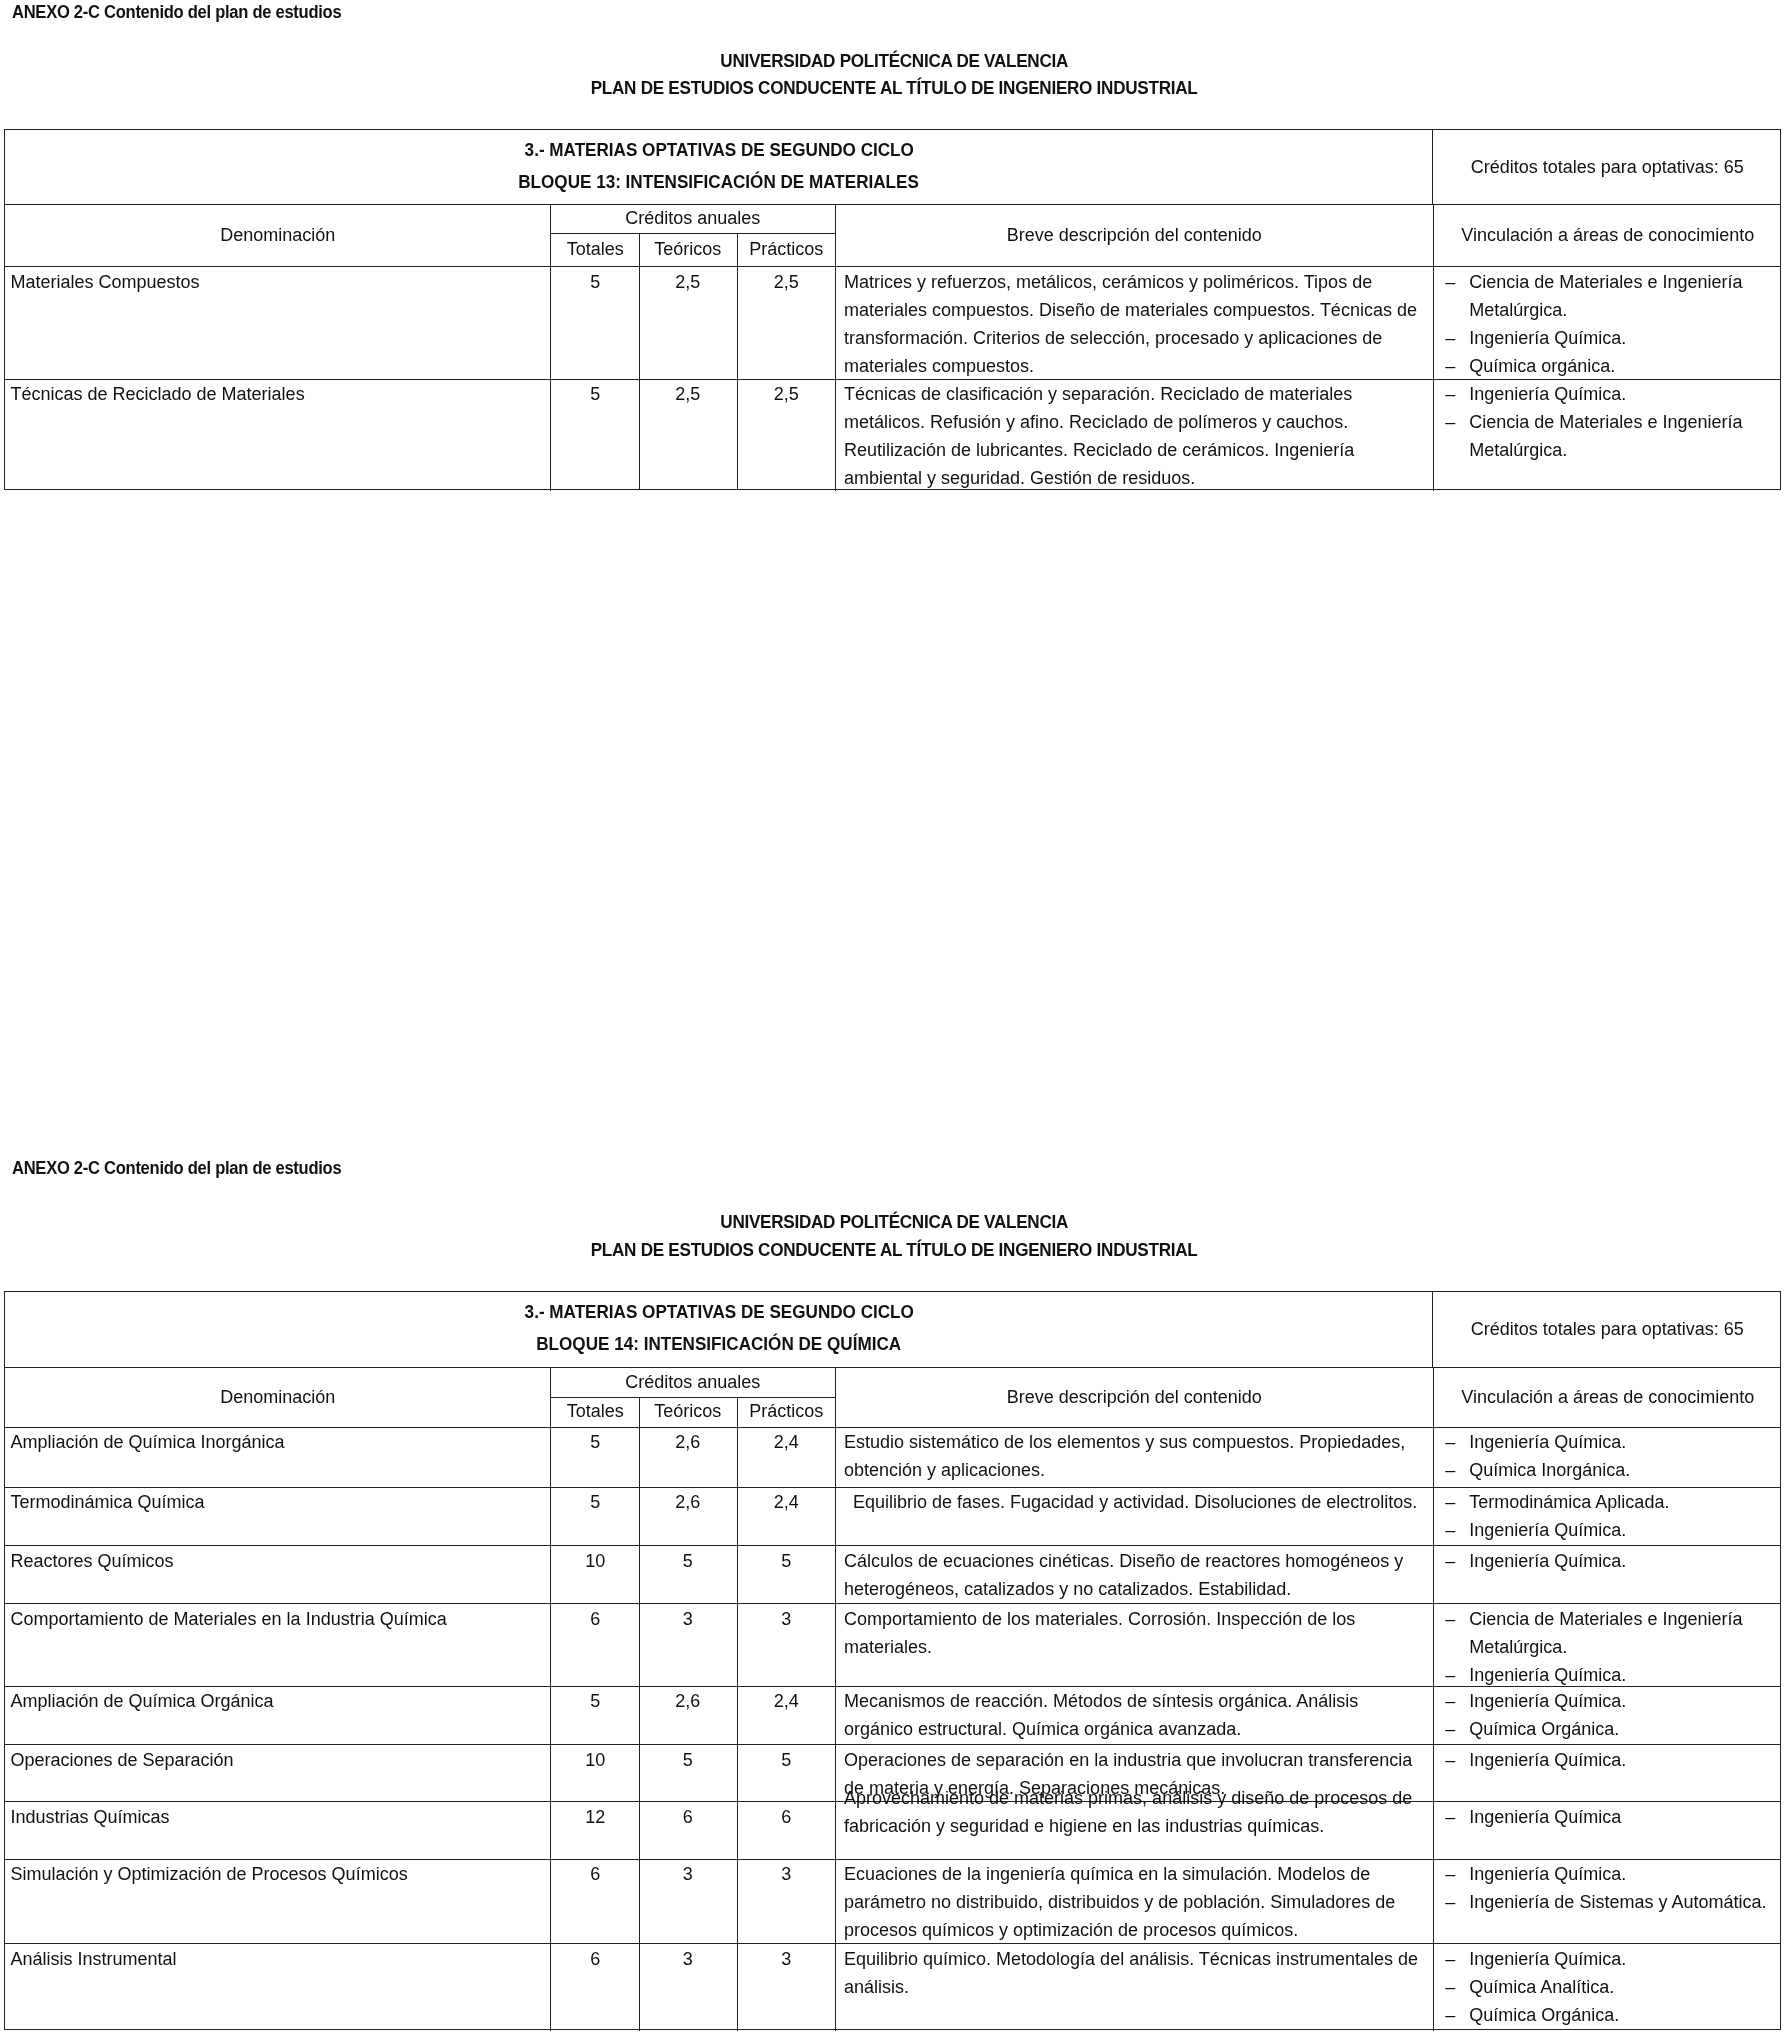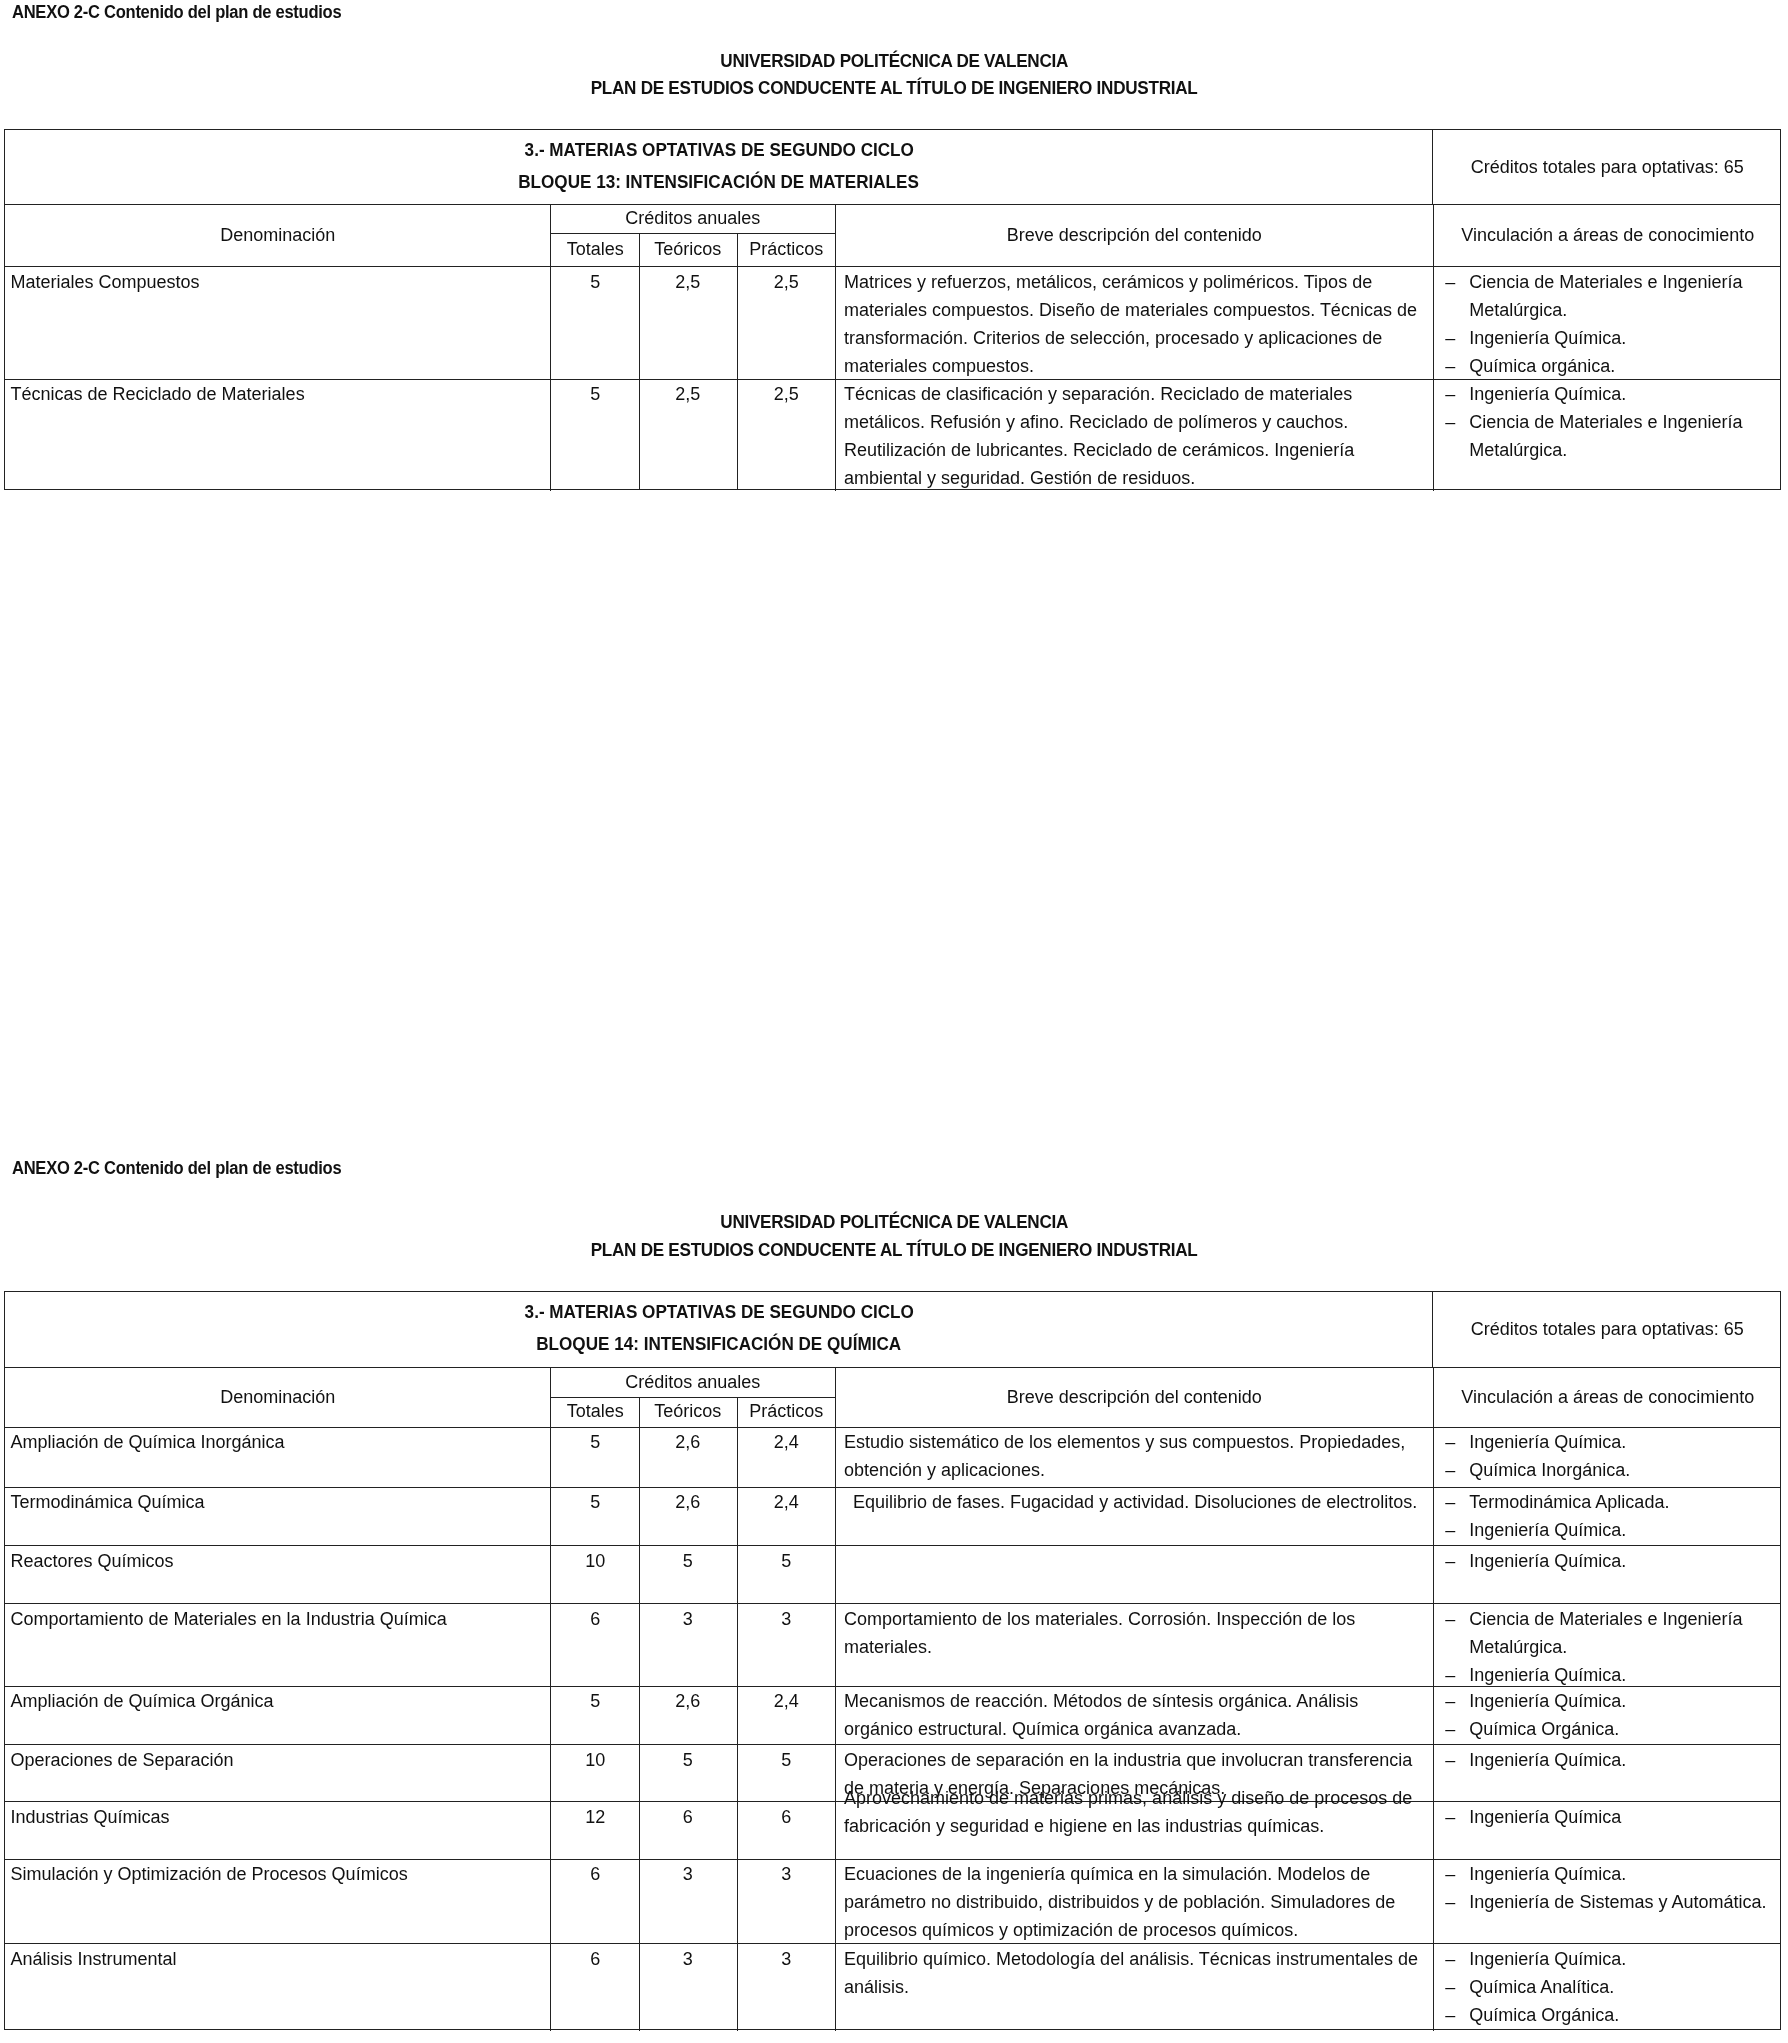--- a/index.html
+++ b/index.html
@@ -141,20 +141,21 @@
         <div class="cell num txt" style="left: 732px; width: 98px; top: 196px; height: 56px;">2,4</div>
         <div class="cell txt desc" style="left: 830px; width: 598px; top: 196px; height: 56px; text-align: center;">Equilibrio de fases. Fugacidad y actividad. Disoluciones de electrolitos.</div>
         <div class="cell txt areas" style="left: 1428px; width: 349px; top: 196px; height: 56px;">
           <div class="area">Termodinámica Aplicada.</div>
           <div class="area">Ingeniería Química.</div>
         </div>
         <div class="cell txt name" style="left: 0px; width: 545px; top: 255px; height: 56px;">Reactores Químicos</div>
         <div class="cell num txt" style="left: 545px; width: 90px; top: 255px; height: 56px;">10</div>
         <div class="cell num txt" style="left: 634px; width: 97px; top: 255px; height: 56px;">5</div>
         <div class="cell num txt" style="left: 732px; width: 98px; top: 255px; height: 56px;">5</div>
+        <div class="cell txt desc" style="left: 830px; width: 598px; top: 255px; height: 56px;">Cálculos de ecuaciones cinéticas. Diseño de reactores homogéneos y heterogéneos, catalizados y no catalizados. Estabilidad.</div>
         <div class="cell txt areas" style="left: 1428px; width: 349px; top: 255px; height: 56px;">
           <div class="area">Ingeniería Química.</div>
         </div>
         <div class="cell txt name" style="left: 0px; width: 545px; top: 313px; height: 81px;">Comportamiento de Materiales en la Industria Química</div>
         <div class="cell num txt" style="left: 545px; width: 90px; top: 313px; height: 81px;">6</div>
         <div class="cell num txt" style="left: 634px; width: 97px; top: 313px; height: 81px;">3</div>
         <div class="cell num txt" style="left: 732px; width: 98px; top: 313px; height: 81px;">3</div>
         <div class="cell txt desc" style="left: 830px; width: 598px; top: 313px; height: 81px;">Comportamiento de los materiales. Corrosión. Inspección de los materiales.</div>
         <div class="cell txt areas" style="left: 1428px; width: 349px; top: 313px; height: 81px;">
           <div class="area">Ciencia de Materiales e Ingeniería Metalúrgica.</div>

